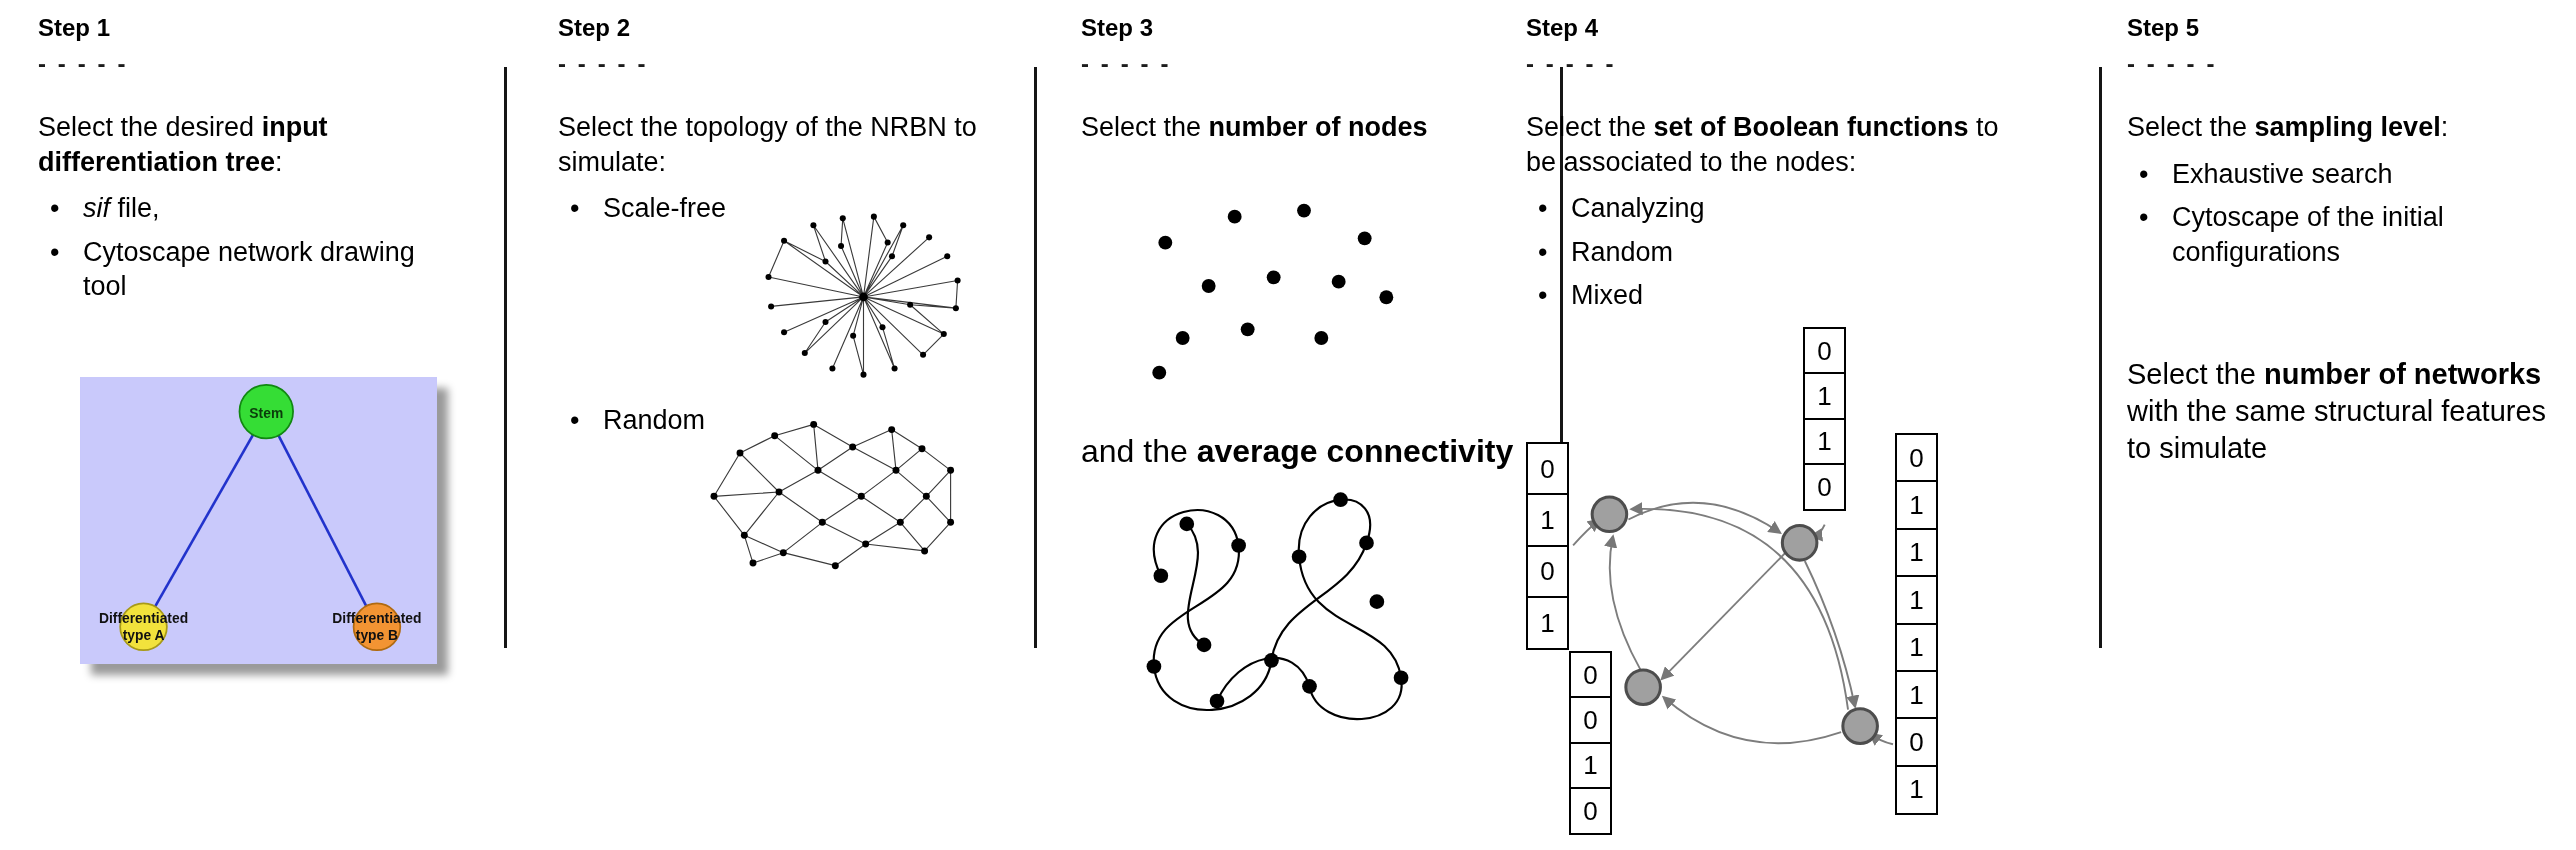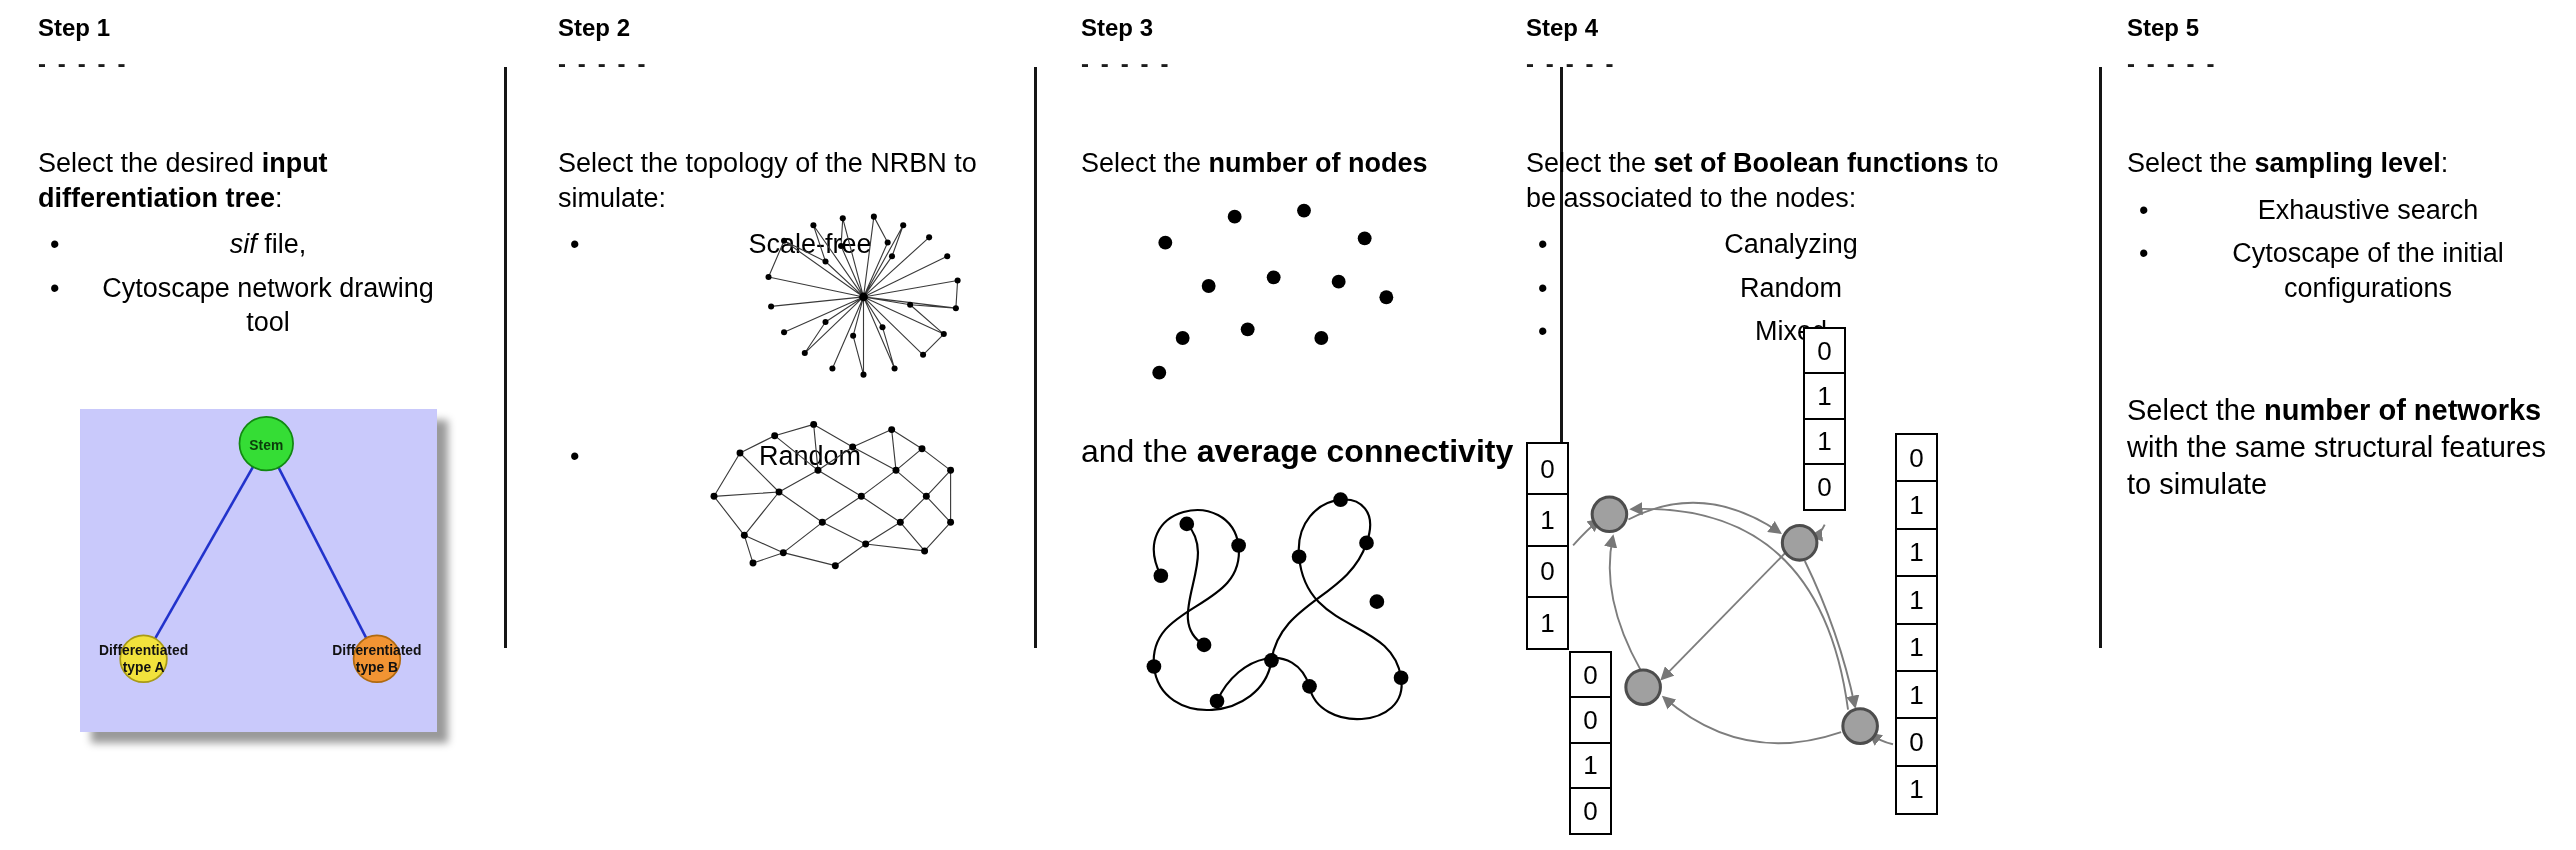--- a/index.html
+++ b/index.html
@@ -5,30 +5,30 @@
   * { margin:0; padding:0; box-sizing:border-box; }
   html,body { background:#ffffff; }
   body { font-family:"Liberation Sans", sans-serif; color:#000; }
   .figure { position:relative; width:2576px; height:851px; background:#fff; overflow:hidden; }
 
   .divider { position:absolute; top:67px; height:581px; width:2.6px; background:#151515; }
 
   .col { position:absolute; top:0; }
   .step-title { margin-top:14px; font-size:24px; font-weight:bold; line-height:1.15; }
   .dashes { margin-top:8.7px; font-size:24px; font-weight:bold; letter-spacing:2.6px; color:#1c1c1c; }
-  .intro { margin-top:68px; font-size:27px; line-height:1.28; }
-  .bullets { margin-top:12px; list-style:none;text-align:center; }
+  .intro { margin-top:32px; font-size:27px; line-height:1.28; }
+  .bullets { margin-top:12px; list-style:none; }
   .bullets li { position:relative; padding-left:45px; font-size:27px; line-height:1.28; margin-top:8.7px; }
   .bullets li::before { content:"\2022"; position:absolute; left:12px; }
 
   .abs { position:absolute; }
 
   
-  .tree-panel { position:absolute; left:42px; top:377px; width:357px; height:323px;
-                box-shadow:11.2px 11.2px 7.8px #9a9a9a; background:#c9c9fb;margin-top:32px; }
+  .tree-panel { position:absolute; left:42px; top:377px; width:357px; height:287px;
+                box-shadow:11.2px 11.2px 7.8px #9a9a9a; background:#c9c9fb; }
 
   
   .col-2 .bullets li:nth-child(2) { margin-top:177px; }
 
   
   .mid-sentence { position:absolute; left:0; top:431px; font-size:32px; line-height:1.28; white-space:nowrap; }
 
   
   .bitcol { position:absolute; display:flex; flex-direction:column; z-index:3; }
   .bitcell { width:43px; border:2.6px solid #000; background:#fff; color:#000;

